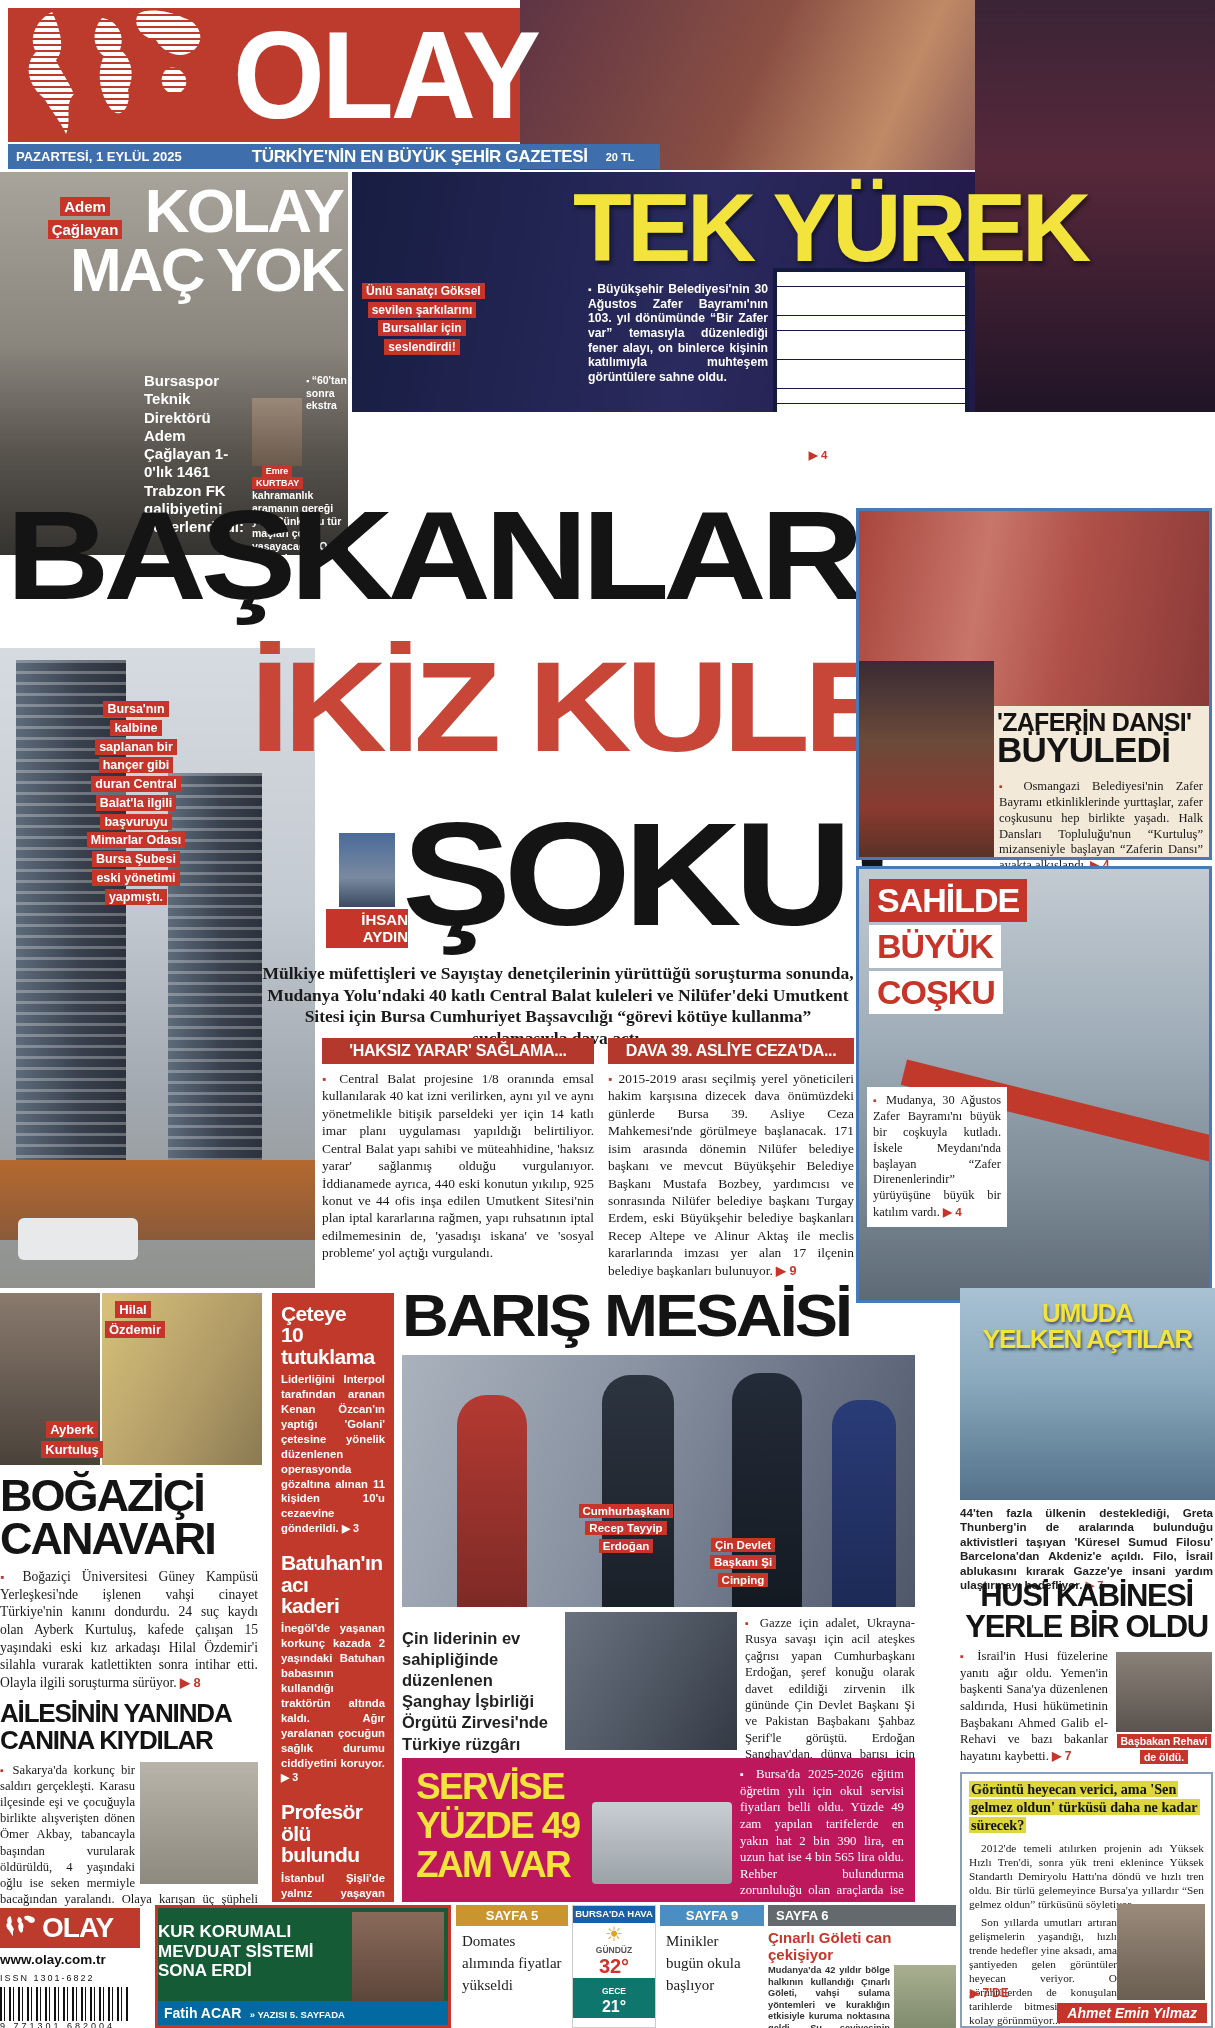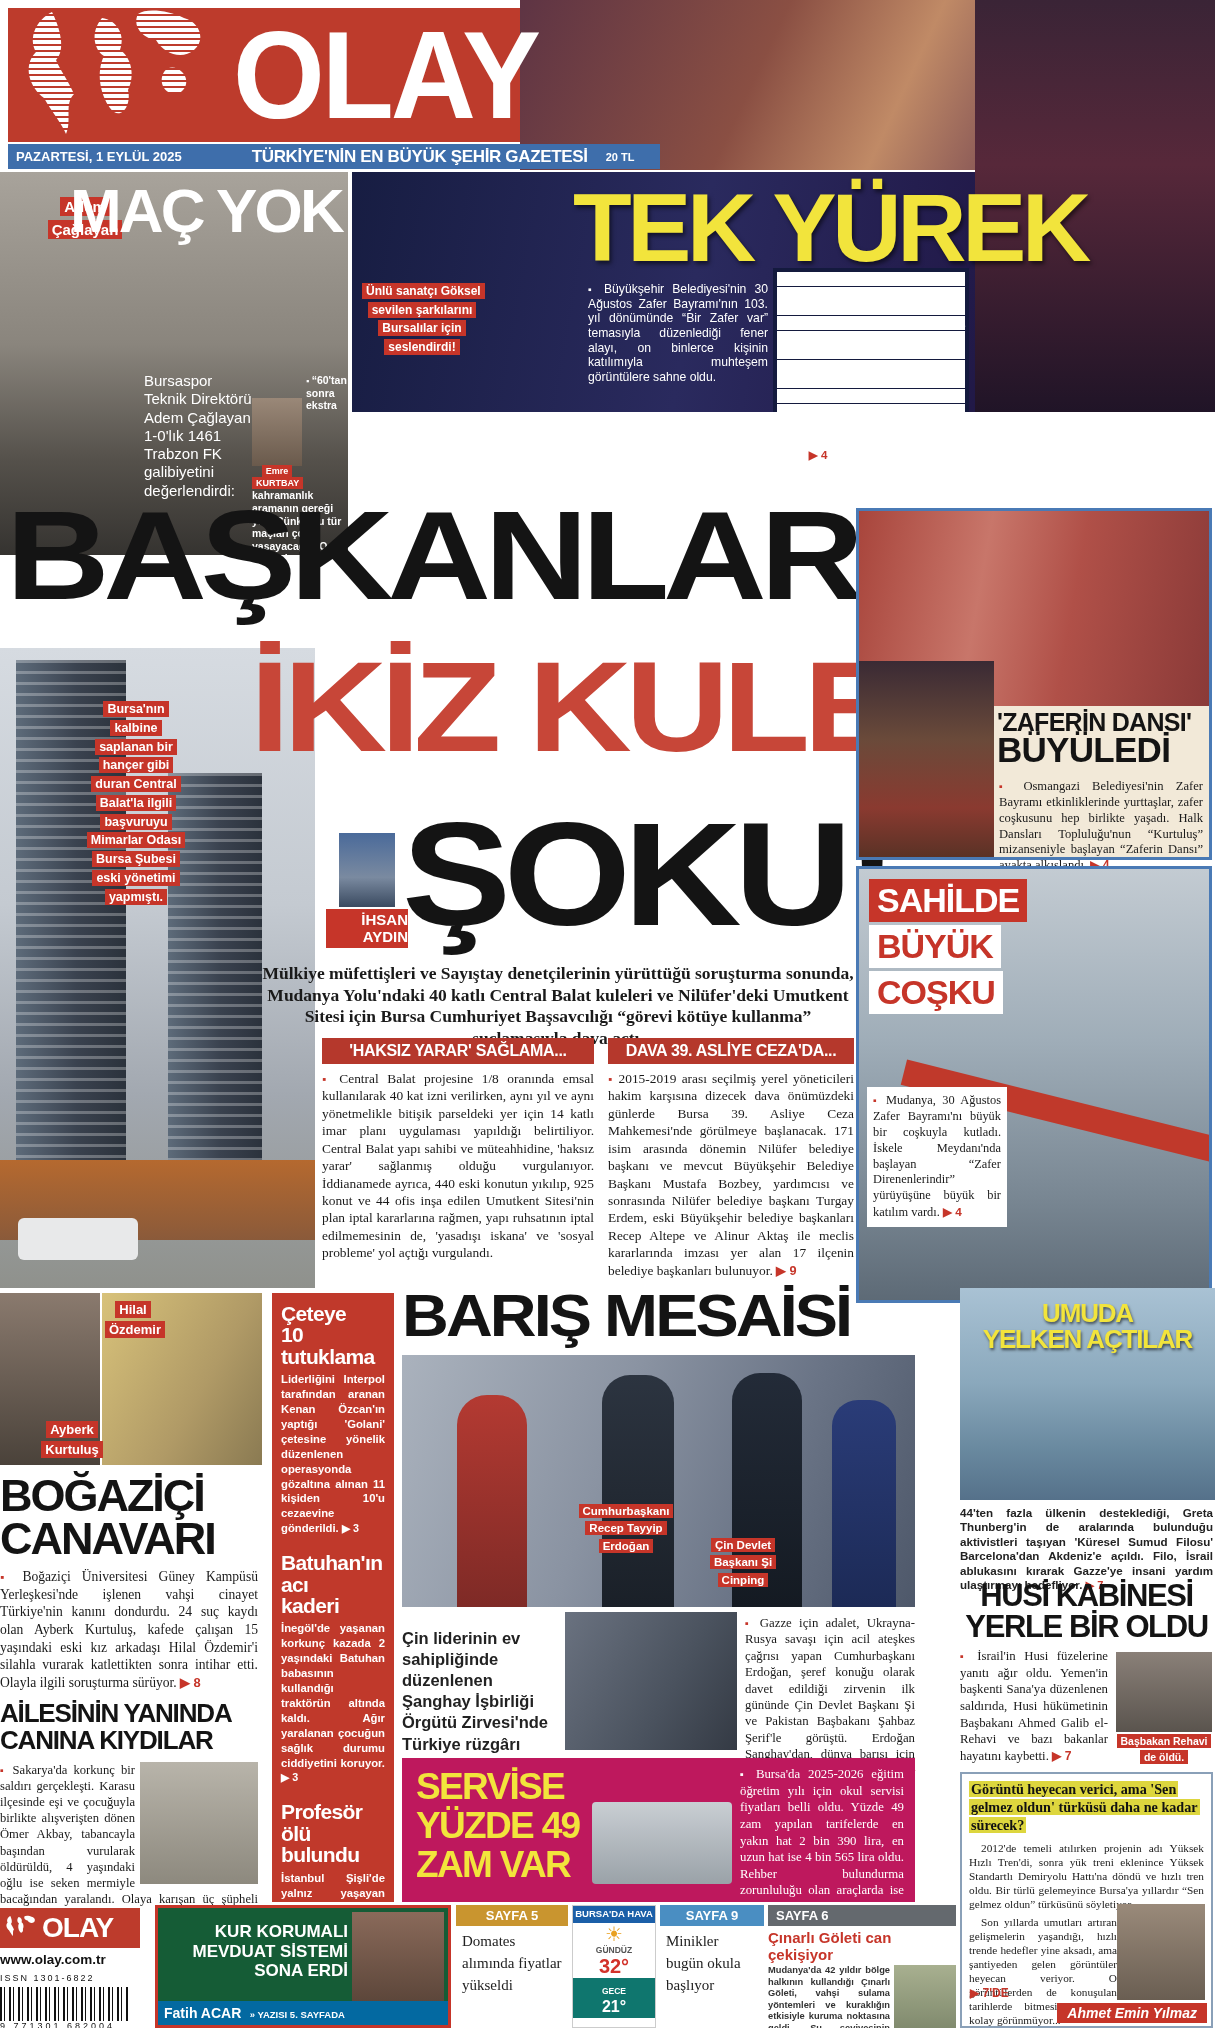--- a/index.html
+++ b/index.html
@@ -3,21 +3,21 @@
 <meta charset="utf-8">
 <style>
   html,body{margin:0;padding:0;background:#555}
   #page{position:relative;width:1215px;height:2028px;background:#fff;overflow:hidden;
         font-family:"Liberation Sans",sans-serif;color:#111}
   .abs{position:absolute}
   .ph{position:absolute;background-size:cover}
   .hl{font-weight:bold;letter-spacing:-0.045em;line-height:.92;color:#141414;white-space:nowrap}
   .serif{font-family:"Liberation Serif",serif}
   .jt{text-align:justify}
-  .wtx{color:#fff;font-weight:normal}
+  .wtx{color:#fff;font-weight:bold}
   .tagbox{text-align:center;line-height:1.5}
   .tag{display:inline;background:#c63529;color:#fff;font-weight:bold;padding:1px 4px;
        -webkit-box-decoration-break:clone;box-decoration-break:clone}
   .bul::before{content:"▪ ";color:#c63529;font-size:.85em}
   .wbul::before{content:"▪ ";color:#fff;font-size:.85em}
   .ref{color:#c63529;font-weight:bold;font-family:"Liberation Sans",sans-serif;font-size:.95em}
   .boxhead{background:#b5382c;color:#fff;font-weight:bold;text-align:center;font-size:16px;
            padding:4px 0;letter-spacing:-.02em}
   .redcol{background:#c0392b;color:#fff;padding:10px 9px;box-sizing:border-box}
   .redcol h3{margin:0 16px 5px 0;font-size:21px;line-height:1.02;letter-spacing:-.03em}
@@ -60,20 +60,21 @@
     <span style="font-size:17px;margin-left:70px;white-space:nowrap;letter-spacing:-.02em">TÜRKİYE'NİN EN BÜYÜK ŞEHİR GAZETESİ</span>
     <span style="font-size:11px;margin-left:18px">20 TL</span>
   </div>
 
   <div class="ph" style="left:0;top:172px;width:348px;height:383px;
               background:linear-gradient(180deg,#a8a39b 0%,#8a857d 45%,#55514b 75%,#353330 100%)"></div>
   <div class="abs tagbox" style="left:30px;top:196px;width:110px;font-size:15px">
     <span class="tag">Adem Çağlayan</span>
   </div>
   <div class="abs hl" style="left:0;top:182px;width:342px;text-align:right;color:#fff;font-size:62px;line-height:.95">
+    <div>KOLAY</div>
     <div>MAÇ YOK</div>
   </div>
   <div class="abs wtx" style="left:144px;top:372px;width:108px;font-size:15px;line-height:1.22">Bursaspor Teknik Direktörü Adem Çağlayan 1-0'lık 1461 Trabzon FK galibiyetini değerlendirdi:</div>
   <div class="abs" style="left:252px;top:374px;width:96px;height:178px;color:#fff;font-weight:bold;font-size:10.5px;line-height:1.2">
     <span style="float:left;width:50px;margin:24px 4px 0 0" actable="false">
       <span class="ph" style="position:static;display:block;width:50px;height:68px;background:linear-gradient(#9a8878,#6a5a4c)"></span>
       <span class="tagbox" style="display:block;font-size:9px;line-height:1.3">
         <span class="tag">Emre KURTBAY</span>
       </span>
     </span>
@@ -288,21 +289,21 @@
       <span style="color:#fff;font-weight:bold;font-size:28px;letter-spacing:-1px;margin-left:4px">OLAY</span>
     </div>
     <div style="font-weight:bold;font-size:13.5px;margin-top:4px">www.olay.com.tr</div>
     <div style="font-size:9px;letter-spacing:2px;margin-top:6px">ISSN 1301-6822</div>
     <div class="barcode" style="width:128px;margin-top:4px"></div>
     <div style="font-size:9px;letter-spacing:3px">9 771301 682004</div>
   </div>
 
   <div class="abs stripbox" style="left:155px;top:1905px;width:296px;height:123px;border:3px solid #c63529;background:#155c36">
     <div class="ph" style="right:4px;top:4px;left:auto;width:92px;height:90px;background:linear-gradient(#8a6a5a,#5c463a)"></div>
-    <div style="color:#fff;font-weight:bold;font-size:17px;line-height:1.15;text-align:right;width:190px;padding-top:14px">KUR KORUMALI MEVDUAT SİSTEMİ SONA ERDİ</div>
+    <div style="color:#fff;font-weight:bold;font-size:17px;line-height:1.15;text-align:left;width:190px;padding-top:14px">KUR KORUMALI MEVDUAT SİSTEMİ SONA ERDİ</div>
     <div style="position:absolute;left:0;bottom:0;width:100%;background:#0369a1;color:#fff;padding:3px 6px;box-sizing:border-box">
       <span style="font-weight:bold;font-size:14px">Fatih ACAR</span>
       <span style="font-size:9.5px;font-weight:bold;margin-left:4px">» YAZISI 5. SAYFADA</span>
     </div>
   </div>
 
   <div class="abs stripbox" style="left:456px;top:1905px;width:112px">
     <div class="striphead" style="background:#c9952f">SAYFA 5</div>
     <div class="stripbody">Domates alımında fiyatlar yükseldi</div>
   </div>

